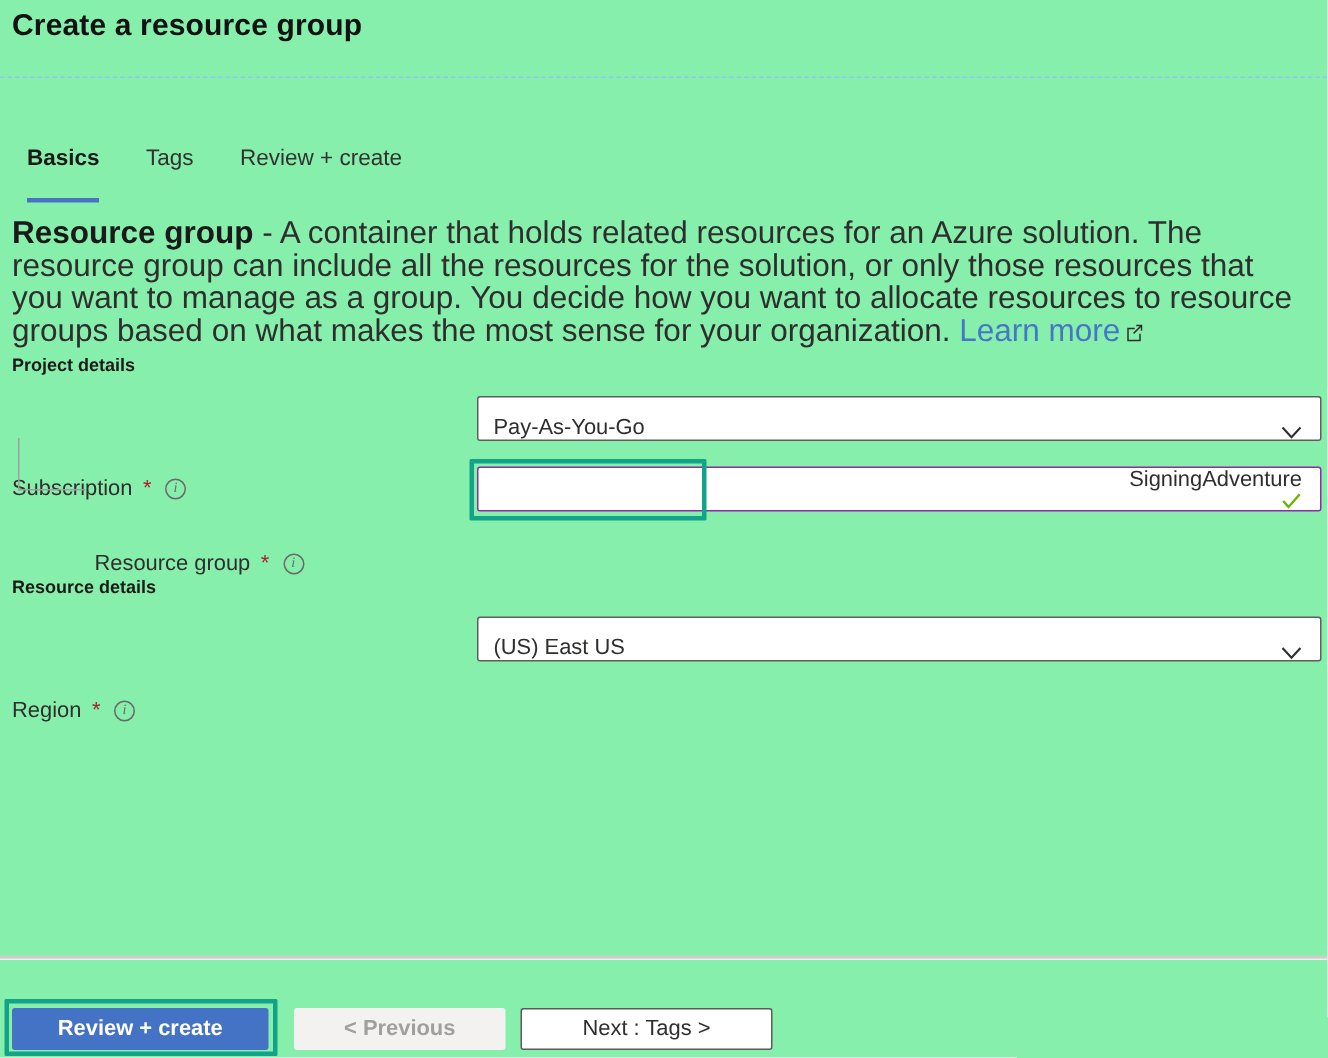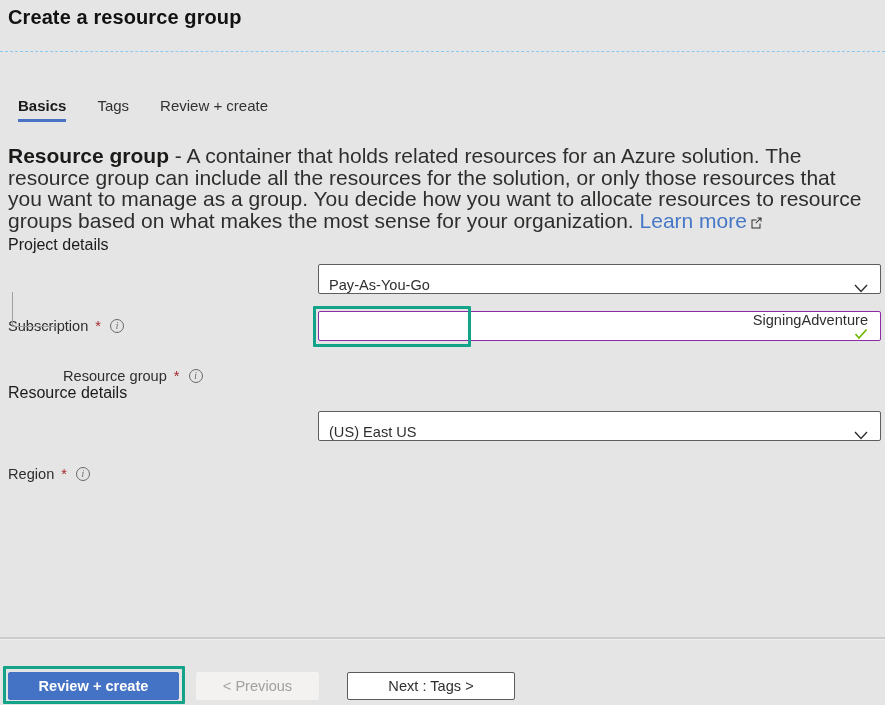--- a/index.html
+++ b/index.html
@@ -5,21 +5,21 @@
   * { margin: 0; padding: 0; box-sizing: border-box; }
   html, body { background: #ffffff; }
   body {
     font-family: "Liberation Sans", "DejaVu Sans", sans-serif;
     color: #323130;
   }
   .page {
     position: relative;
     width: 885px;
     height: 705px;
-    background: #e5e5e5;
+    background: #86efac;
     overflow: hidden;
   }
 
   
   .page-title {
     position: absolute;
     left: 8px; top: 6px;
     font-size: 20px;
     font-weight: 700;
     color: #121212;
@@ -34,21 +34,21 @@
   
   .tabbar {
     position: absolute;
     left: 18px; top: 97px;
     display: flex;
     gap: 31px;
   }
   .tab {
     font-size: 15px;
     color: #323130;
-    padding-bottom: 5px;
+    padding-bottom: 18px;
     border-bottom: 3px solid transparent;
     cursor: pointer;
     white-space: nowrap;
   }
   .tab.active {
     font-weight: 700;
     color: #1b1a19;
     border-bottom-color: #4a72c4;
   }
 
@@ -66,22 +66,22 @@
     color: #4577c6;
     text-decoration: none;
     cursor: pointer;
   }
   .ext-icon { display: inline-block; vertical-align: -1px; margin-left: 3px; }
 
   
   .section-heading {
     position: absolute;
     left: 8px;
-    font-size: 16px;
-    font-weight: 400;
+    font-size: 12px;
+    font-weight: 700;
     color: #1b1a19;
   }
 
   
   .field-label {
     position: absolute;
     font-size: 14.6px;
     color: #2f2e2d;
     display: flex;
     align-items: center;
@@ -166,25 +166,26 @@
     white-space: nowrap;
   }
   .btn-primary {
     left: 8px; width: 171px;
     background: #4472c4;
     border: 1px solid #4472c4;
     color: #ffffff;
     font-weight: 700;
   }
   .btn-disabled {
-    left: 196px; width: 123px;
+    left: 196px; width: 141px;
     background: #f3f2f1;
     border: 1px solid #f3f2f1;
     color: #a19f9d;
     cursor: default;
+    font-weight: bold;
   }
   .btn-secondary {
     left: 347px; width: 168px;
     background: #ffffff;
     border: 1px solid #5c5b5a;
     color: #2f2e2d;
   }
 </style>
 </head>
 <body>

